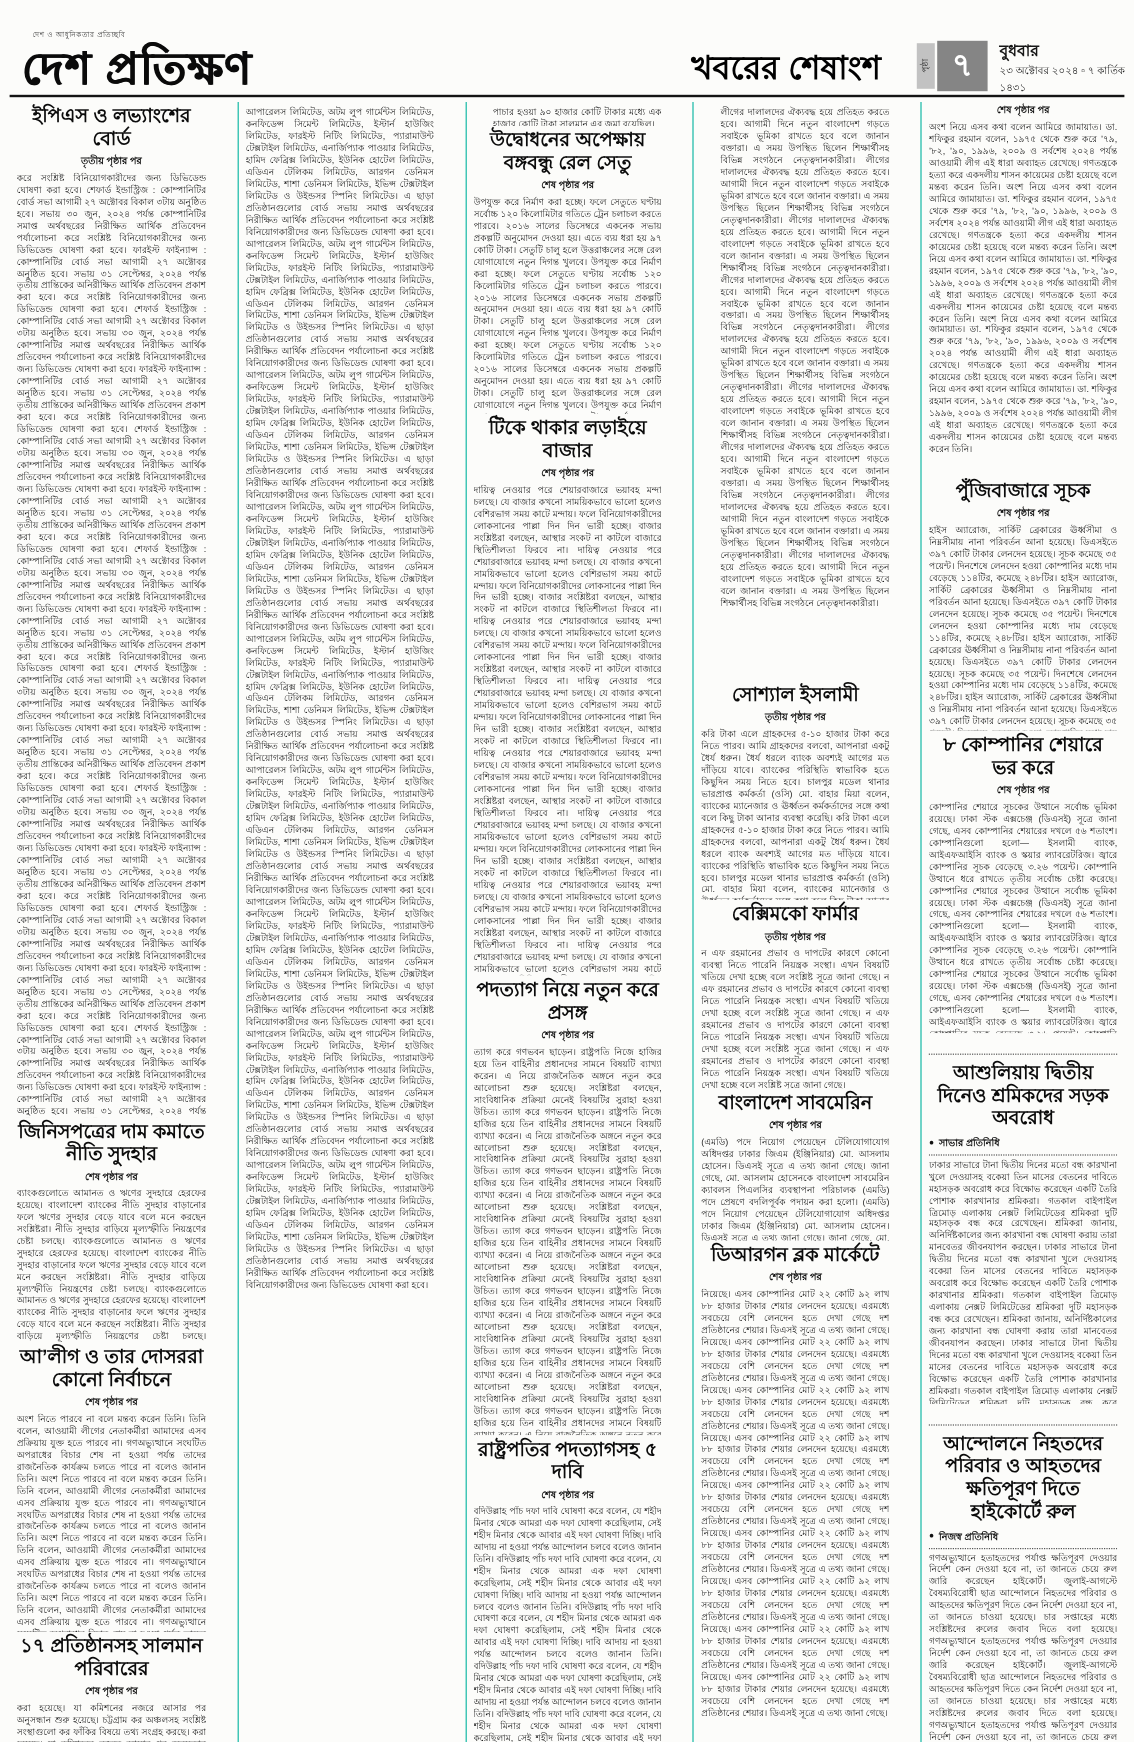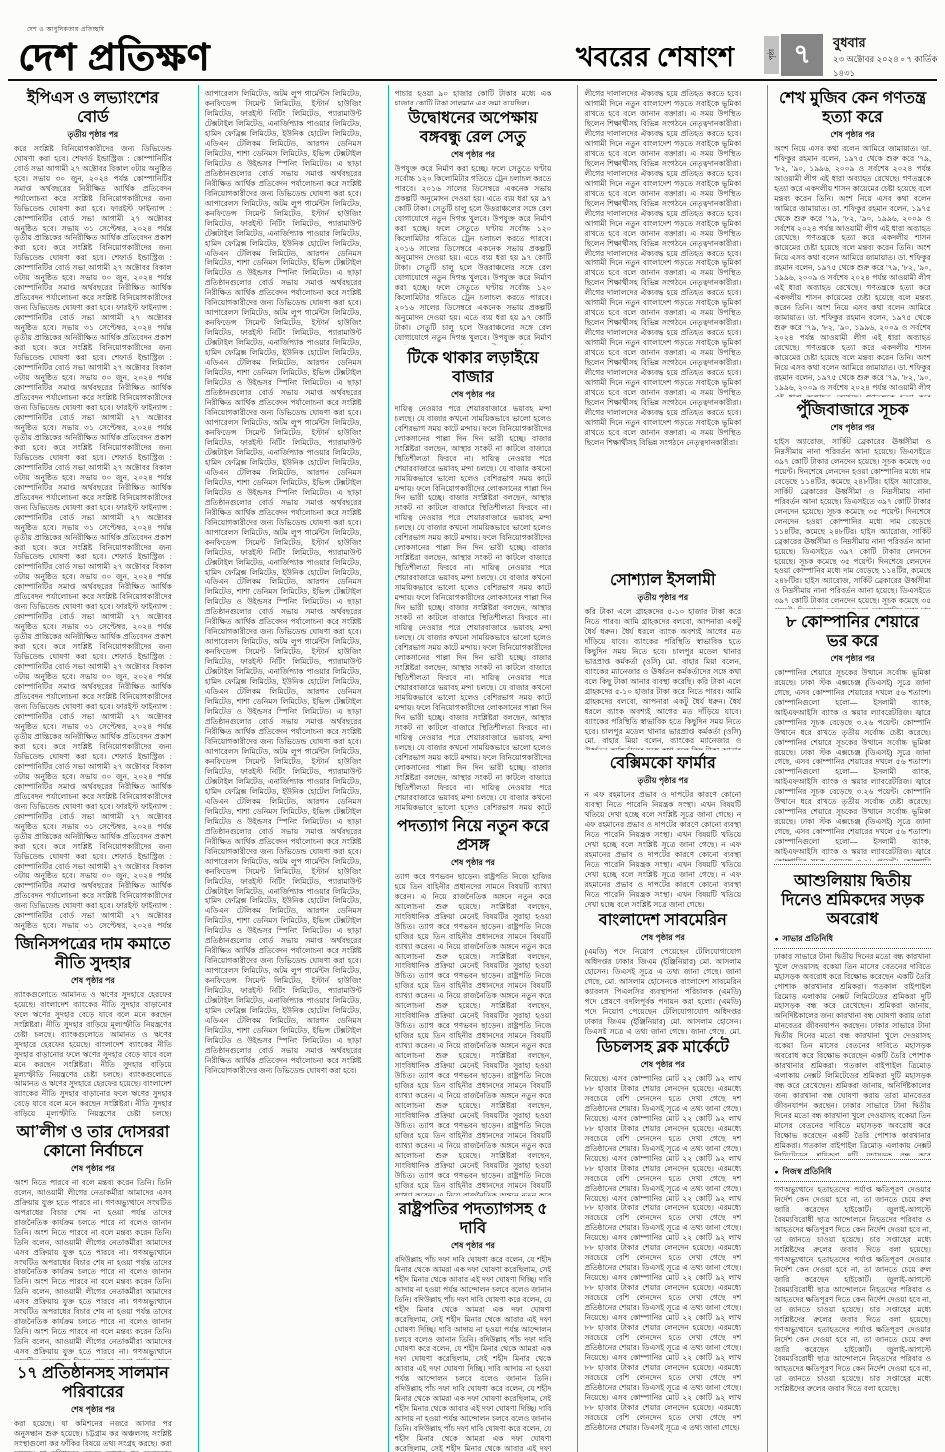--- a/index.html
+++ b/index.html
@@ -29,25 +29,25 @@
     display:grid;grid-template-columns:repeat(5,1fr);gap:20px;}
   .col{padding:0 6px;overflow:hidden;}
   .col + .col{border-left:1px solid #14b8a6;}
   .article{display:flex;flex-direction:column;overflow:hidden;}
   .headline{margin:4px 0 1px 0;font-size:16px;line-height:1.18;font-weight:800;
     text-align:center;color:#0b0b0b;}
   .cont{font-size:8px;font-weight:700;text-align:center;margin:0 0 3px 0;color:#111;}
   .byline-row{display:flex;align-items:center;gap:4px;font-size:8px;font-weight:700;
     margin:2px 0;color:#111;}
   .bullet{font-size:7px;line-height:1;}
-  .dotted-top{border-top:1px dotted #555;margin-top:3px;padding-top:3px;}
+  .dotted-top{border-top:1px dotted #555;margin-top:17px;padding-top:3px;}
   .dotted-under{border-bottom:1px dotted #555;padding-bottom:3px;margin-bottom:3px;}
   .body{flex:1;overflow:hidden;font-size:7.5px;line-height:1.33;text-align:justify;
     color:#1d1d1d;word-break:break-word;}
-  .frag{font-size:7.5px;line-height:1.33;text-align:justify;color:#1d1d1d;overflow:hidden;}
+  .frag{font-size:7.5px;line-height:1.33;text-align:justify;color:#1d1d1d;overflow:hidden;margin-left:16px;}
 </style>
 </head>
 <body>
 
 <div class="page">
 
   <div class="header">
     <div class="tagline">দেশ ও আধুনিকতার প্রতিচ্ছবি</div>
     <div class="masthead">দেশ প্রতিক্ষণ</div>
     <div class="section-title">খবরের শেষাংশ</div>
@@ -128,29 +128,28 @@
         <h2 class="headline">বেক্সিমকো ফার্মার</h2>
         <div class="cont">তৃতীয় পৃষ্ঠার পর</div>
         <div class="body">ন এফ রহমানের প্রভাব ও দাপটের কারণে কোনো ব্যবস্থা নিতে পারেনি নিয়ন্ত্রক সংস্থা। এখন বিষয়টি খতিয়ে দেখা হচ্ছে বলে সংশ্লিষ্ট সূত্রে জানা গেছে। ন এফ রহমানের প্রভাব ও দাপটের কারণে কোনো ব্যবস্থা নিতে পারেনি নিয়ন্ত্রক সংস্থা। এখন বিষয়টি খতিয়ে দেখা হচ্ছে বলে সংশ্লিষ্ট সূত্রে জানা গেছে। ন এফ রহমানের প্রভাব ও দাপটের কারণে কোনো ব্যবস্থা নিতে পারেনি নিয়ন্ত্রক সংস্থা। এখন বিষয়টি খতিয়ে দেখা হচ্ছে বলে সংশ্লিষ্ট সূত্রে জানা গেছে। ন এফ রহমানের প্রভাব ও দাপটের কারণে কোনো ব্যবস্থা নিতে পারেনি নিয়ন্ত্রক সংস্থা। এখন বিষয়টি খতিয়ে দেখা হচ্ছে বলে সংশ্লিষ্ট সূত্রে জানা গেছে।</div>
       </div>
       <div class="article" style="height:127px">
         <h2 class="headline">বাংলাদেশ সাবমেরিন</h2>
         <div class="cont">শেষ পৃষ্ঠার পর</div>
         <div class="body">(এমডি) পদে নিয়োগ পেয়েছেন টেলিযোগাযোগ অধিদপ্তর ঢাকার জিএম (ইঞ্জিনিয়ার) মো. আসলাম হোসেন। ডিএসই সূত্রে এ তথ্য জানা গেছে। জানা গেছে, মো. আসলাম হোসেনকে বাংলাদেশ সাবমেরিন ক্যাবলস পিএলসির ব্যবস্থাপনা পরিচালক (এমডি) পদে প্রেষণে বদলিপূর্বক পদায়ন করা হলো। (এমডি) পদে নিয়োগ পেয়েছেন টেলিযোগাযোগ অধিদপ্তর ঢাকার জিএম (ইঞ্জিনিয়ার) মো. আসলাম হোসেন। ডিএসই সূত্রে এ তথ্য জানা গেছে। জানা গেছে, মো. আসলাম হোসেনকে বাংলাদেশ সাবমেরিন ক্যাবলস পিএলসির ব্যবস্থাপনা পরিচালক (এমডি) পদে প্রেষণে বদলিপূর্বক পদায়ন করা হলো।</div>
       </div>
       <div class="article" style="height:422px">
-        <h2 class="headline">ডিচলসহ ব্লক মার্কেটে</h2>
+        <h2 class="headline">ডিআরগন ব্লক মার্কেটে</h2>
         <div class="cont">শেষ পৃষ্ঠার পর</div>
         <div class="body">নিয়েছে। এসব কোম্পানির মোট ২২ কোটি ৯২ লাখ ৮৮ হাজার টাকার শেয়ার লেনদেন হয়েছে। এরমধ্যে সবচেয়ে বেশি লেনদেন হতে দেখা গেছে দশ প্রতিষ্ঠানের শেয়ার। ডিএসই সূত্রে এ তথ্য জানা গেছে। নিয়েছে। এসব কোম্পানির মোট ২২ কোটি ৯২ লাখ ৮৮ হাজার টাকার শেয়ার লেনদেন হয়েছে। এরমধ্যে সবচেয়ে বেশি লেনদেন হতে দেখা গেছে দশ প্রতিষ্ঠানের শেয়ার। ডিএসই সূত্রে এ তথ্য জানা গেছে। নিয়েছে। এসব কোম্পানির মোট ২২ কোটি ৯২ লাখ ৮৮ হাজার টাকার শেয়ার লেনদেন হয়েছে। এরমধ্যে সবচেয়ে বেশি লেনদেন হতে দেখা গেছে দশ প্রতিষ্ঠানের শেয়ার। ডিএসই সূত্রে এ তথ্য জানা গেছে। নিয়েছে। এসব কোম্পানির মোট ২২ কোটি ৯২ লাখ ৮৮ হাজার টাকার শেয়ার লেনদেন হয়েছে। এরমধ্যে সবচেয়ে বেশি লেনদেন হতে দেখা গেছে দশ প্রতিষ্ঠানের শেয়ার। ডিএসই সূত্রে এ তথ্য জানা গেছে। নিয়েছে। এসব কোম্পানির মোট ২২ কোটি ৯২ লাখ ৮৮ হাজার টাকার শেয়ার লেনদেন হয়েছে। এরমধ্যে সবচেয়ে বেশি লেনদেন হতে দেখা গেছে দশ প্রতিষ্ঠানের শেয়ার। ডিএসই সূত্রে এ তথ্য জানা গেছে। নিয়েছে। এসব কোম্পানির মোট ২২ কোটি ৯২ লাখ ৮৮ হাজার টাকার শেয়ার লেনদেন হয়েছে। এরমধ্যে সবচেয়ে বেশি লেনদেন হতে দেখা গেছে দশ প্রতিষ্ঠানের শেয়ার। ডিএসই সূত্রে এ তথ্য জানা গেছে। নিয়েছে। এসব কোম্পানির মোট ২২ কোটি ৯২ লাখ ৮৮ হাজার টাকার শেয়ার লেনদেন হয়েছে। এরমধ্যে সবচেয়ে বেশি লেনদেন হতে দেখা গেছে দশ প্রতিষ্ঠানের শেয়ার। ডিএসই সূত্রে এ তথ্য জানা গেছে। নিয়েছে। এসব কোম্পানির মোট ২২ কোটি ৯২ লাখ ৮৮ হাজার টাকার শেয়ার লেনদেন হয়েছে। এরমধ্যে সবচেয়ে বেশি লেনদেন হতে দেখা গেছে দশ প্রতিষ্ঠানের শেয়ার। ডিএসই সূত্রে এ তথ্য জানা গেছে। নিয়েছে। এসব কোম্পানির মোট ২২ কোটি ৯২ লাখ ৮৮ হাজার টাকার শেয়ার লেনদেন হয়েছে। এরমধ্যে সবচেয়ে বেশি লেনদেন হতে দেখা গেছে দশ প্রতিষ্ঠানের শেয়ার। ডিএসই সূত্রে এ তথ্য জানা গেছে।</div>
       </div>
     </div>
 
     <div class="col">
       <div class="article" style="height:312px">
-        <h2 class="headline">শেখ মুজিব কেন গণতন্ত্র হত্যা করে</h2>
         <div class="cont">শেষ পৃষ্ঠার পর</div>
         <div class="body">অংশ নিয়ে এসব কথা বলেন আমিরে জামায়াত। ডা. শফিকুর রহমান বলেন, ১৯৭৫ থেকে শুরু করে ’৭৯, ’৮২, ’৯০, ১৯৯৬, ২০০৯ ও সর্বশেষ ২০২৪ পর্যন্ত আওয়ামী লীগ এই ধারা অব্যাহত রেখেছে। গণতন্ত্রকে হত্যা করে একদলীয় শাসন কায়েমের চেষ্টা হয়েছে বলে মন্তব্য করেন তিনি। অংশ নিয়ে এসব কথা বলেন আমিরে জামায়াত। ডা. শফিকুর রহমান বলেন, ১৯৭৫ থেকে শুরু করে ’৭৯, ’৮২, ’৯০, ১৯৯৬, ২০০৯ ও সর্বশেষ ২০২৪ পর্যন্ত আওয়ামী লীগ এই ধারা অব্যাহত রেখেছে। গণতন্ত্রকে হত্যা করে একদলীয় শাসন কায়েমের চেষ্টা হয়েছে বলে মন্তব্য করেন তিনি। অংশ নিয়ে এসব কথা বলেন আমিরে জামায়াত। ডা. শফিকুর রহমান বলেন, ১৯৭৫ থেকে শুরু করে ’৭৯, ’৮২, ’৯০, ১৯৯৬, ২০০৯ ও সর্বশেষ ২০২৪ পর্যন্ত আওয়ামী লীগ এই ধারা অব্যাহত রেখেছে। গণতন্ত্রকে হত্যা করে একদলীয় শাসন কায়েমের চেষ্টা হয়েছে বলে মন্তব্য করেন তিনি। অংশ নিয়ে এসব কথা বলেন আমিরে জামায়াত। ডা. শফিকুর রহমান বলেন, ১৯৭৫ থেকে শুরু করে ’৭৯, ’৮২, ’৯০, ১৯৯৬, ২০০৯ ও সর্বশেষ ২০২৪ পর্যন্ত আওয়ামী লীগ এই ধারা অব্যাহত রেখেছে। গণতন্ত্রকে হত্যা করে একদলীয় শাসন কায়েমের চেষ্টা হয়েছে বলে মন্তব্য করেন তিনি। অংশ নিয়ে এসব কথা বলেন আমিরে জামায়াত। ডা. শফিকুর রহমান বলেন, ১৯৭৫ থেকে শুরু করে ’৭৯, ’৮২, ’৯০, ১৯৯৬, ২০০৯ ও সর্বশেষ ২০২৪ পর্যন্ত আওয়ামী লীগ এই ধারা অব্যাহত রেখেছে। গণতন্ত্রকে হত্যা করে একদলীয় শাসন কায়েমের চেষ্টা হয়েছে বলে মন্তব্য করেন তিনি।</div>
       </div>
       <div class="article" style="height:212px">
         <h2 class="headline">পুঁজিবাজারে সূচক</h2>
         <div class="cont">শেষ পৃষ্ঠার পর</div>
         <div class="body">হাইস অ্যারোজ, সার্কিট ব্রেকারের ঊর্ধ্বসীমা ও নিম্নসীমায় নানা পরিবর্তন আনা হয়েছে। ডিএসইতে ৩৯৭ কোটি টাকার লেনদেন হয়েছে। সূচক কমেছে ৩৫ পয়েন্ট। দিনশেষে লেনদেন হওয়া কোম্পানির মধ্যে দাম বেড়েছে ১১৪টির, কমেছে ২৪৮টির। হাইস অ্যারোজ, সার্কিট ব্রেকারের ঊর্ধ্বসীমা ও নিম্নসীমায় নানা পরিবর্তন আনা হয়েছে। ডিএসইতে ৩৯৭ কোটি টাকার লেনদেন হয়েছে। সূচক কমেছে ৩৫ পয়েন্ট। দিনশেষে লেনদেন হওয়া কোম্পানির মধ্যে দাম বেড়েছে ১১৪টির, কমেছে ২৪৮টির। হাইস অ্যারোজ, সার্কিট ব্রেকারের ঊর্ধ্বসীমা ও নিম্নসীমায় নানা পরিবর্তন আনা হয়েছে। ডিএসইতে ৩৯৭ কোটি টাকার লেনদেন হয়েছে। সূচক কমেছে ৩৫ পয়েন্ট। দিনশেষে লেনদেন হওয়া কোম্পানির মধ্যে দাম বেড়েছে ১১৪টির, কমেছে ২৪৮টির। হাইস অ্যারোজ, সার্কিট ব্রেকারের ঊর্ধ্বসীমা ও নিম্নসীমায় নানা পরিবর্তন আনা হয়েছে। ডিএসইতে ৩৯৭ কোটি টাকার লেনদেন হয়েছে। সূচক কমেছে ৩৫ পয়েন্ট। দিনশেষে লেনদেন হওয়া কোম্পানির মধ্যে দাম বেড়েছে ১১৪টির, কমেছে ২৪৮টির।</div>
       </div>
       <div class="article" style="height:252px">
         <h2 class="headline">৮ কোম্পানির শেয়ারে ভর করে</h2>
@@ -159,20 +158,21 @@
       </div>
       <div class="article dotted-top" style="height:288px">
         <h2 class="headline">আশুলিয়ায় দ্বিতীয় দিনেও শ্রমিকদের সড়ক অবরোধ</h2>
         <div class="byline-row dotted-under">
           <span class="bullet">●</span>
           <span>সাভার প্রতিনিধি</span>
         </div>
         <div class="body">ঢাকার সাভারে টানা দ্বিতীয় দিনের মতো বন্ধ কারখানা খুলে দেওয়াসহ বকেয়া তিন মাসের বেতনের দাবিতে মহাসড়ক অবরোধ করে বিক্ষোভ করেছেন একটি তৈরি পোশাক কারখানার শ্রমিকরা। গতকাল বাইপাইল ত্রিমোড় এলাকায় নেক্সট লিমিটেডের শ্রমিকরা দুটি মহাসড়ক বন্ধ করে রেখেছেন। শ্রমিকরা জানায়, অনির্দিষ্টকালের জন্য কারখানা বন্ধ ঘোষণা করায় তারা মানবেতর জীবনযাপন করছেন। ঢাকার সাভারে টানা দ্বিতীয় দিনের মতো বন্ধ কারখানা খুলে দেওয়াসহ বকেয়া তিন মাসের বেতনের দাবিতে মহাসড়ক অবরোধ করে বিক্ষোভ করেছেন একটি তৈরি পোশাক কারখানার শ্রমিকরা। গতকাল বাইপাইল ত্রিমোড় এলাকায় নেক্সট লিমিটেডের শ্রমিকরা দুটি মহাসড়ক বন্ধ করে রেখেছেন। শ্রমিকরা জানায়, অনির্দিষ্টকালের জন্য কারখানা বন্ধ ঘোষণা করায় তারা মানবেতর জীবনযাপন করছেন। ঢাকার সাভারে টানা দ্বিতীয় দিনের মতো বন্ধ কারখানা খুলে দেওয়াসহ বকেয়া তিন মাসের বেতনের দাবিতে মহাসড়ক অবরোধ করে বিক্ষোভ করেছেন একটি তৈরি পোশাক কারখানার শ্রমিকরা। গতকাল বাইপাইল ত্রিমোড় এলাকায় নেক্সট লিমিটেডের শ্রমিকরা দুটি মহাসড়ক বন্ধ করে রেখেছেন। শ্রমিকরা জানায়, অনির্দিষ্টকালের জন্য কারখানা বন্ধ ঘোষণা করায় তারা মানবেতর জীবনযাপন করছেন।</div>
       </div>
       <div class="article dotted-top" style="height:303px">
+        <h2 class="headline">আন্দোলনে নিহতদের পরিবার ও আহতদের ক্ষতিপূরণ দিতে হাইকোর্টে রুল</h2>
         <div class="byline-row dotted-under">
           <span class="bullet">●</span>
           <span>নিজস্ব প্রতিনিধি</span>
         </div>
         <div class="body">গণঅভ্যুত্থানে হতাহতদের পর্যাপ্ত ক্ষতিপূরণ দেওয়ার নির্দেশ কেন দেওয়া হবে না, তা জানতে চেয়ে রুল জারি করেছেন হাইকোর্ট। জুলাই-আগস্টে বৈষম্যবিরোধী ছাত্র আন্দোলনে নিহতদের পরিবার ও আহতদের ক্ষতিপূরণ দিতে কেন নির্দেশ দেওয়া হবে না, তা জানতে চাওয়া হয়েছে। চার সপ্তাহের মধ্যে সংশ্লিষ্টদের রুলের জবাব দিতে বলা হয়েছে। গণঅভ্যুত্থানে হতাহতদের পর্যাপ্ত ক্ষতিপূরণ দেওয়ার নির্দেশ কেন দেওয়া হবে না, তা জানতে চেয়ে রুল জারি করেছেন হাইকোর্ট। জুলাই-আগস্টে বৈষম্যবিরোধী ছাত্র আন্দোলনে নিহতদের পরিবার ও আহতদের ক্ষতিপূরণ দিতে কেন নির্দেশ দেওয়া হবে না, তা জানতে চাওয়া হয়েছে। চার সপ্তাহের মধ্যে সংশ্লিষ্টদের রুলের জবাব দিতে বলা হয়েছে। গণঅভ্যুত্থানে হতাহতদের পর্যাপ্ত ক্ষতিপূরণ দেওয়ার নির্দেশ কেন দেওয়া হবে না, তা জানতে চেয়ে রুল জারি করেছেন হাইকোর্ট। জুলাই-আগস্টে বৈষম্যবিরোধী ছাত্র আন্দোলনে নিহতদের পরিবার ও আহতদের ক্ষতিপূরণ দিতে কেন নির্দেশ দেওয়া হবে না, তা জানতে চাওয়া হয়েছে। চার সপ্তাহের মধ্যে সংশ্লিষ্টদের রুলের জবাব দিতে বলা হয়েছে।</div>
       </div>
     </div>
 
   </div>
 </div>

